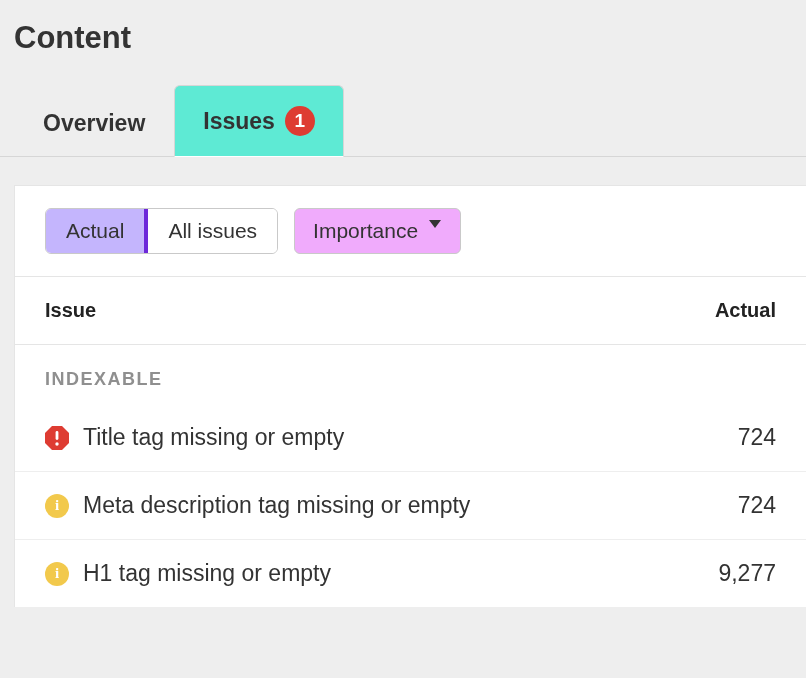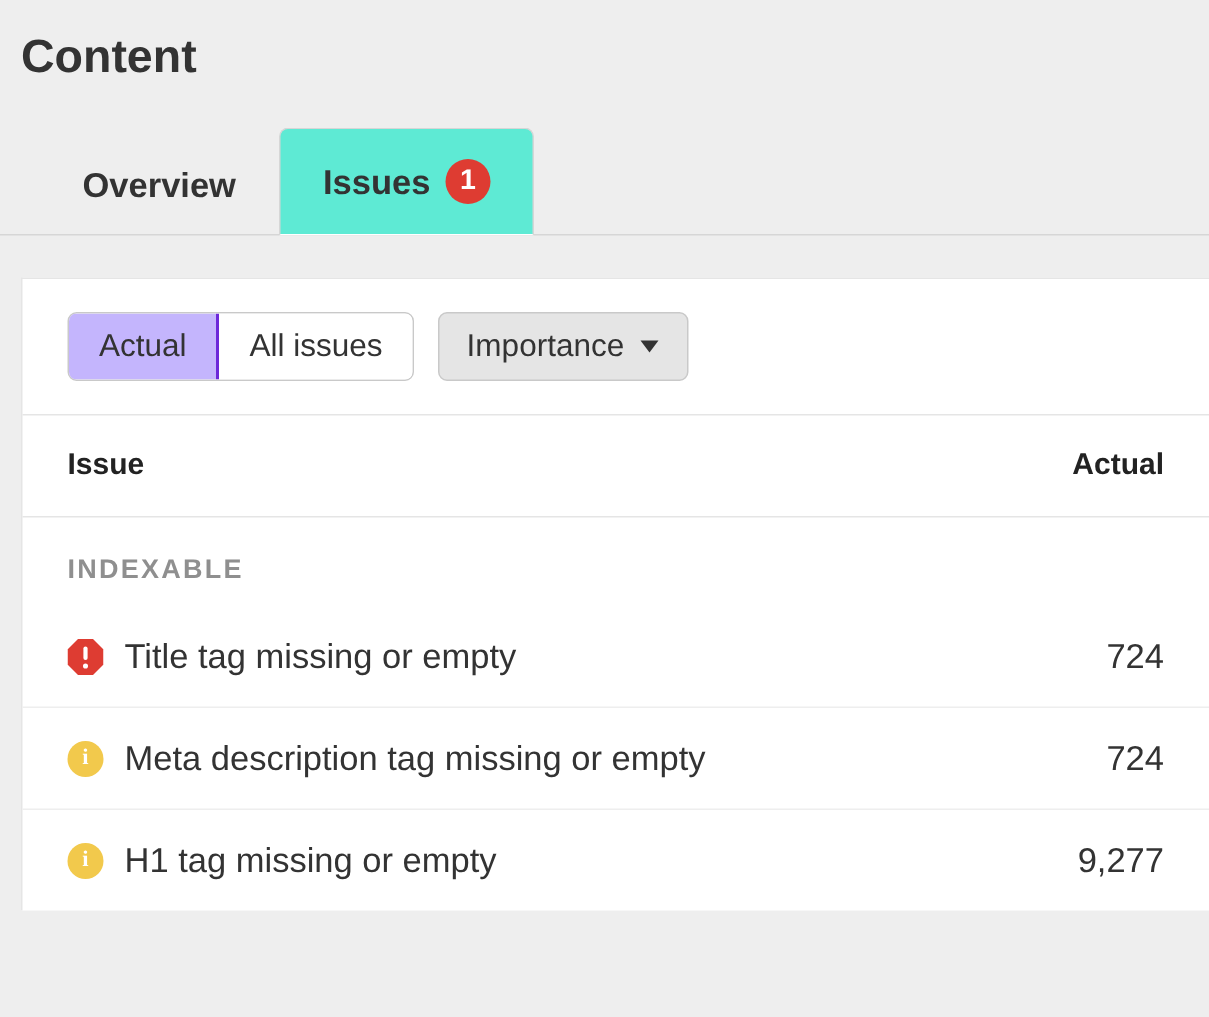--- a/index.html
+++ b/index.html
@@ -19,21 +19,21 @@
     }
     .page-title {
       font-size: 31px;
       font-weight: 700;
       color: #333;
     }
     .tabs {
       display: flex;
       align-items: flex-end;
       border-bottom: 1px solid #d6d6d6;
-      padding-left: 26px;
+      padding-left: 14px;
     }
     .tab {
       padding: 20px 28px;
       font-size: 23px;
       font-weight: 700;
       color: #333;
       cursor: pointer;
       display: flex;
       align-items: center;
       gap: 10px;
@@ -83,32 +83,32 @@
     }
     .seg-btn {
       padding: 10px 20px;
       font-size: 21px;
       background: #fff;
       cursor: pointer;
       border: none;
       color: #333;
     }
     .seg-btn + .seg-btn {
-      border-left: 2px solid #6d28d9;
+      border-left: 4px solid #6d28d9;
     }
     .seg-btn.active {
       background: #c4b5fd;
     }
     .dropdown-btn {
       display: flex;
-      align-items: center;
+      align-items: flex-start;
       gap: 10px;
       padding: 10px 18px;
       font-size: 21px;
-      background: #e5e5e5;
+      background: #f0abfc;
       border: 1px solid #c9c9c9;
       border-radius: 6px;
       cursor: pointer;
       color: #333;
     }
     .caret {
       display: inline-block;
     }
     .caret svg {
       display: block;

